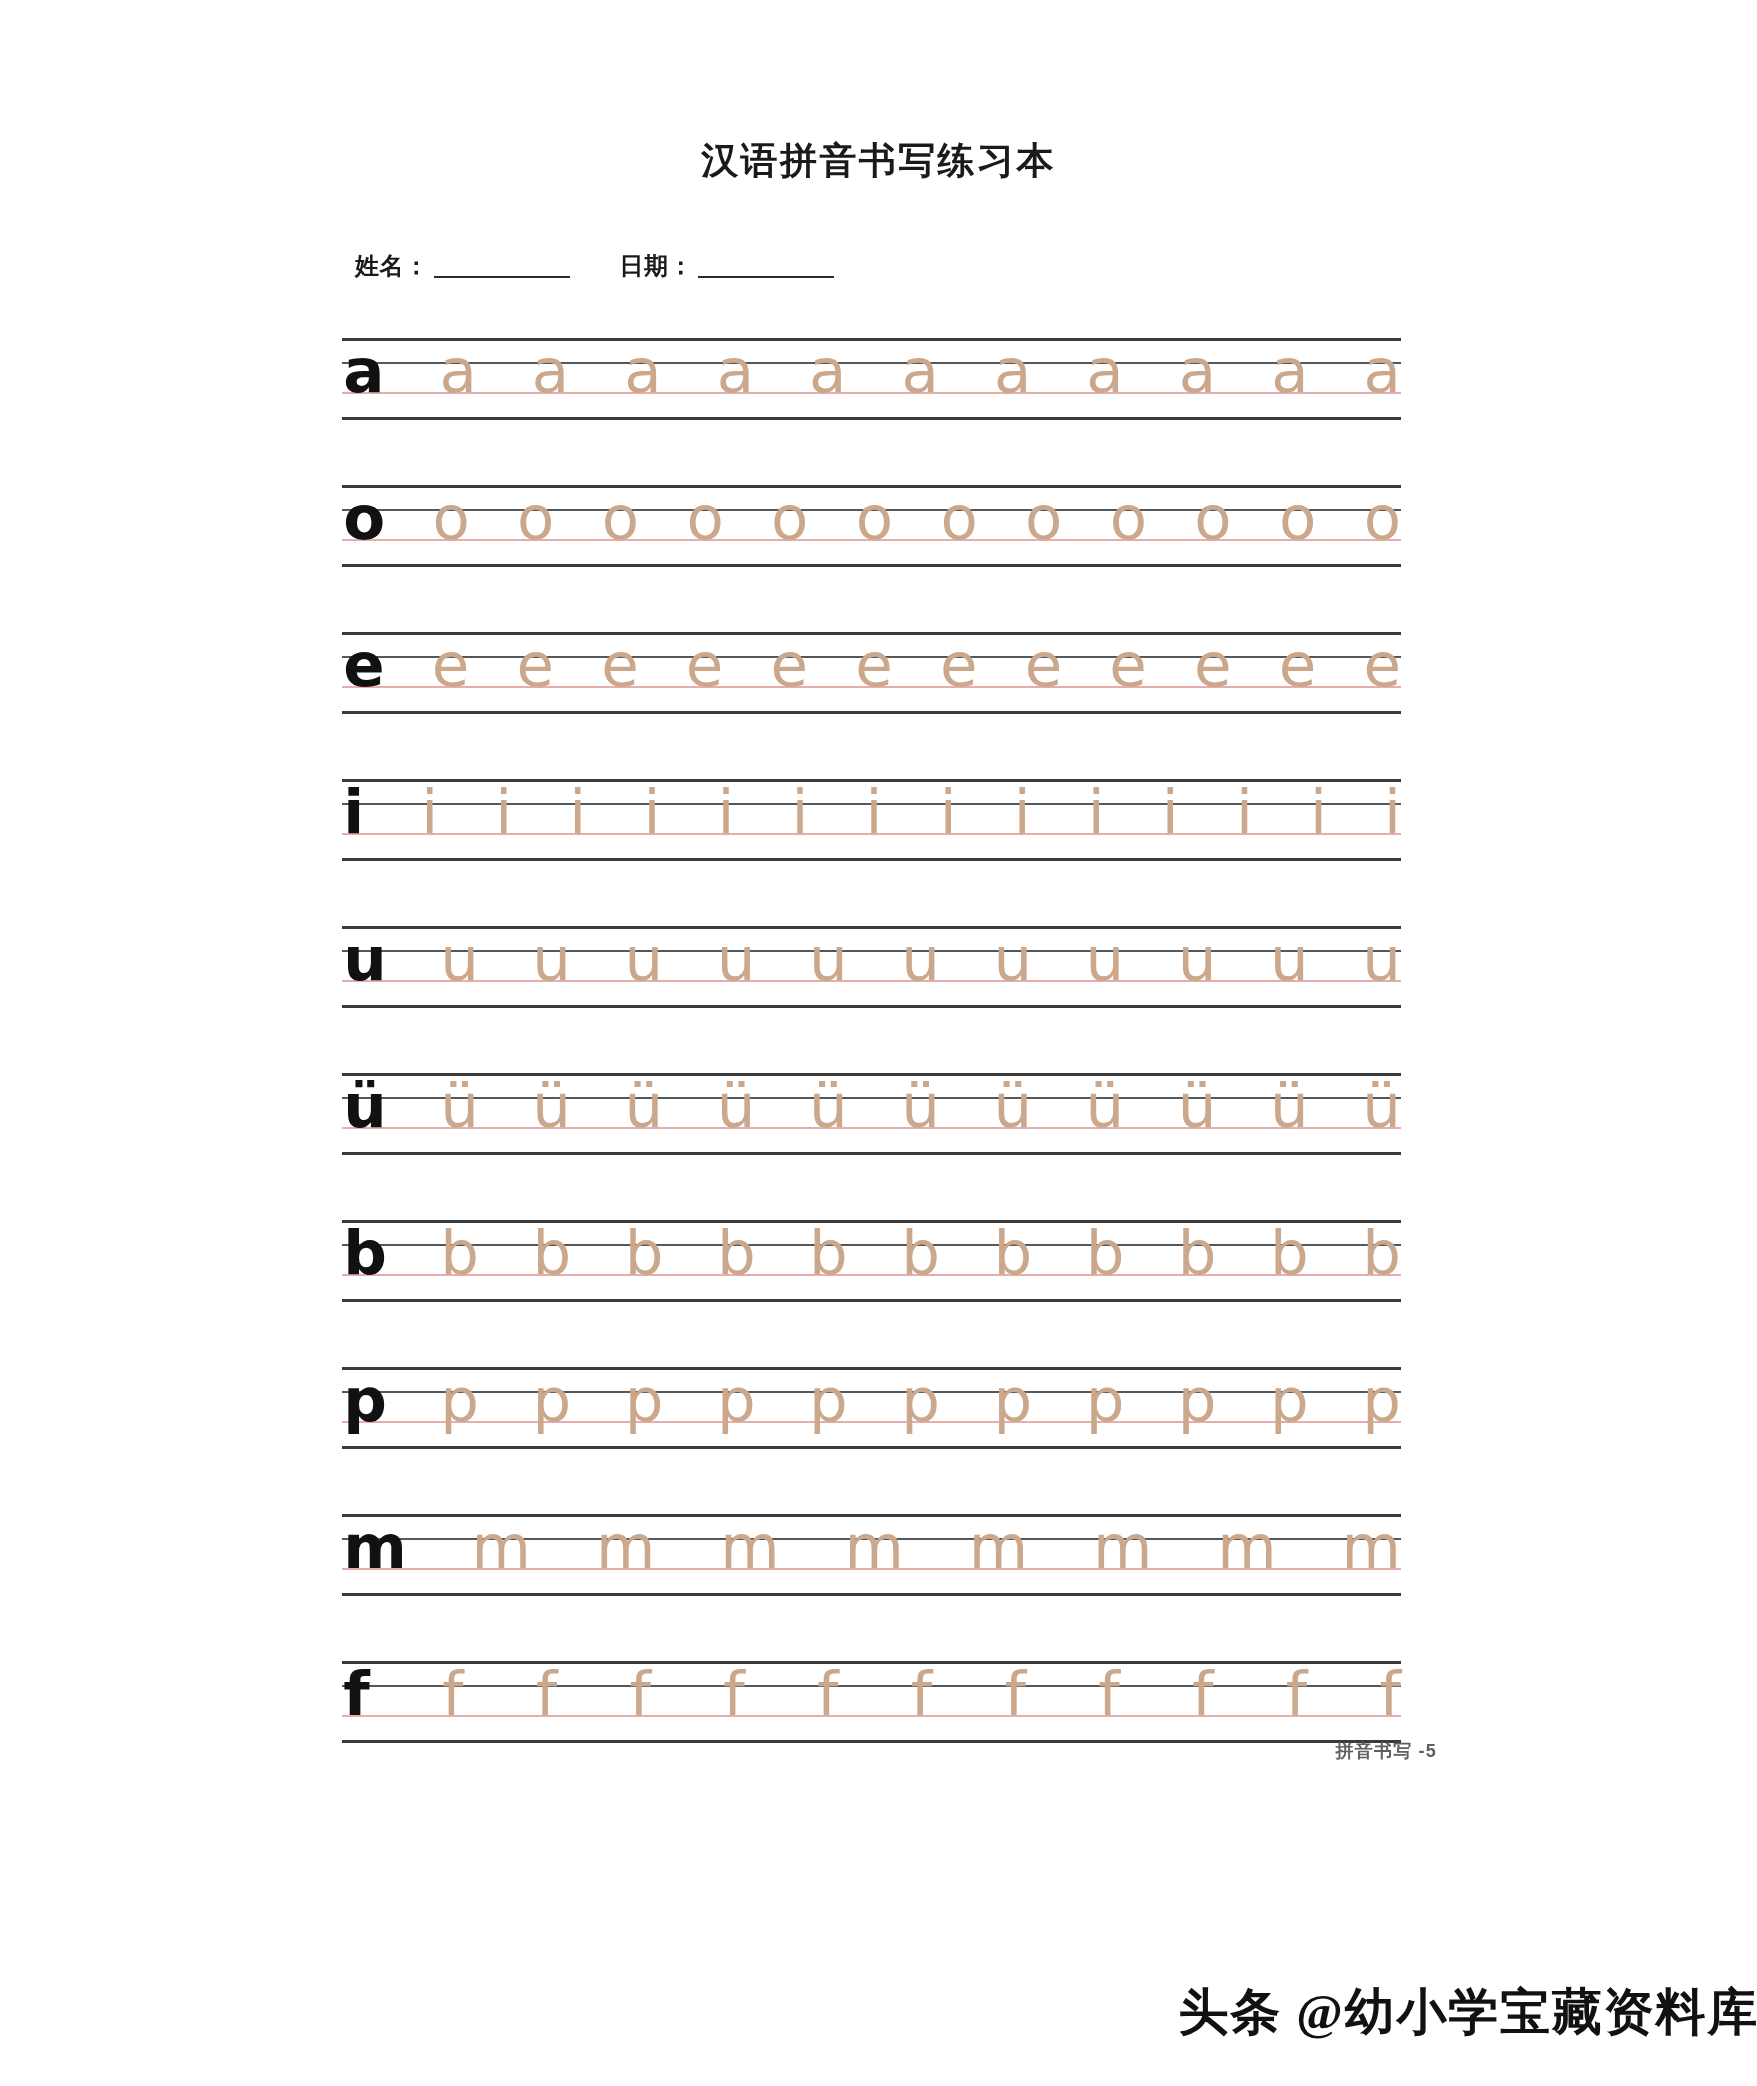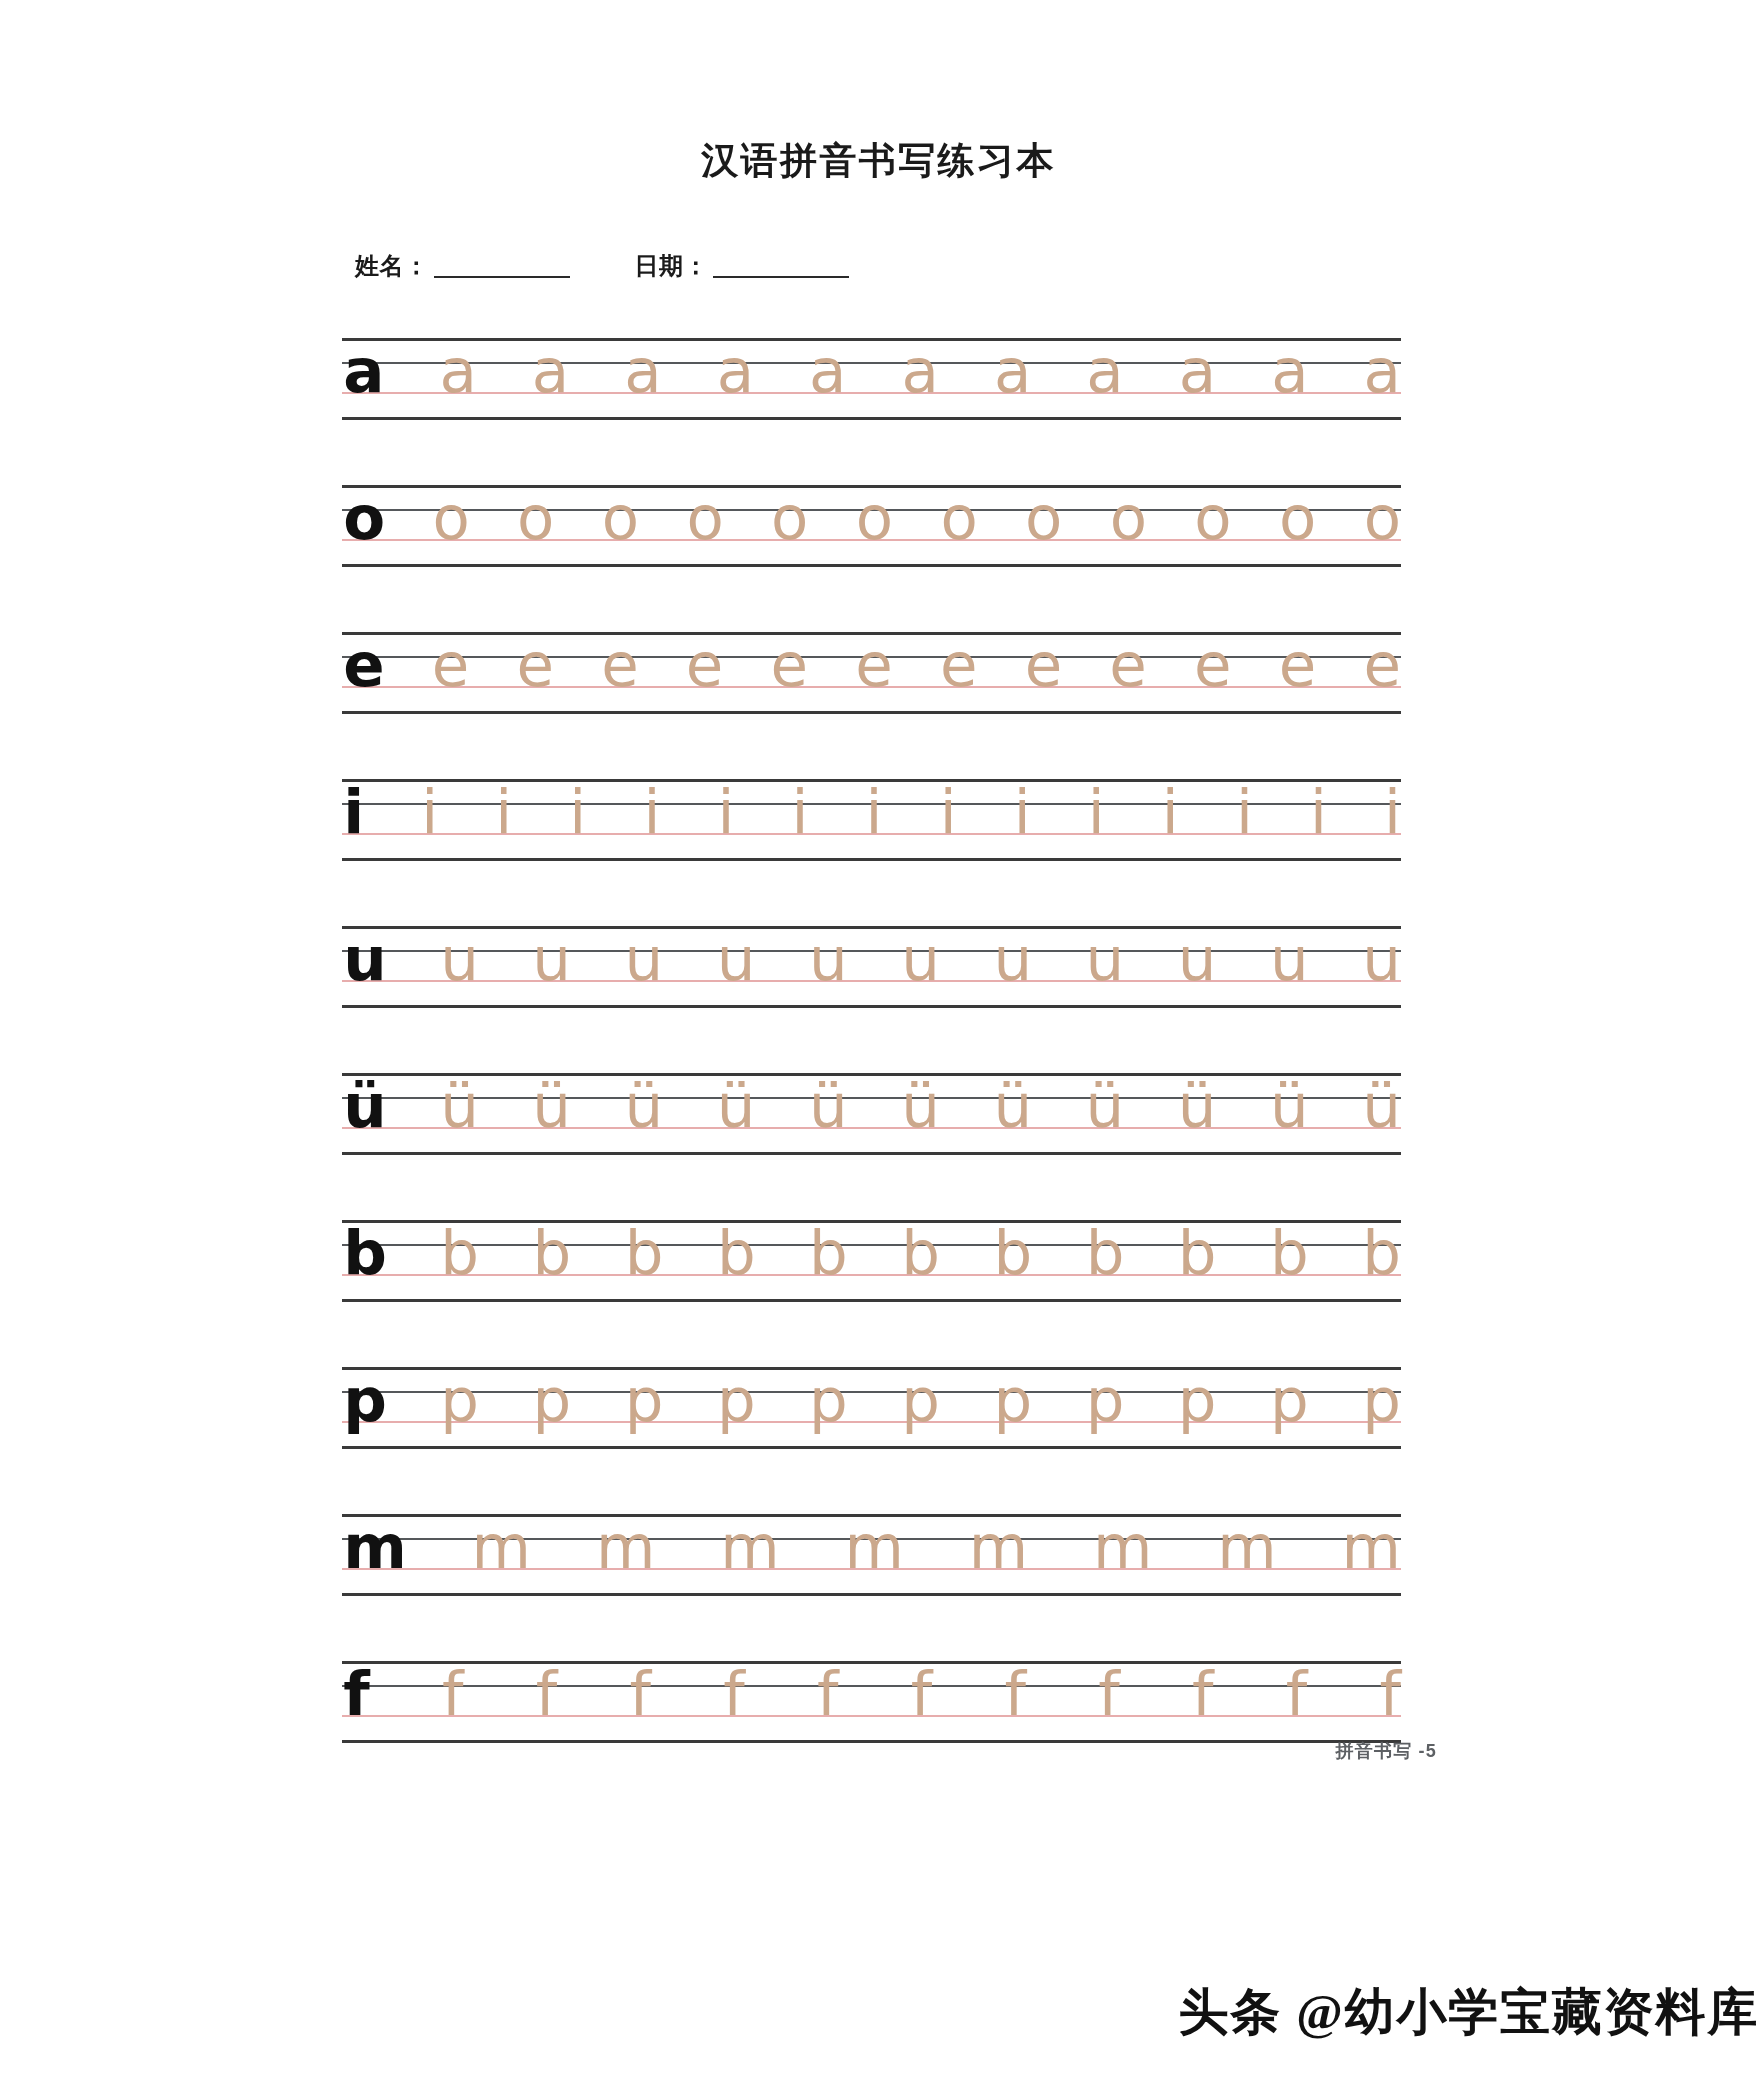--- a/index.html
+++ b/index.html
@@ -38,21 +38,21 @@
     color: #1a1a1a;
     font-family: "Liberation Sans", "DejaVu Sans", sans-serif;
   }
 
   .meta-row {
     position: absolute;
     left: 355px;
     top: 254px;
     display: flex;
     align-items: flex-end;
-    gap: 65px;
+    gap: 50px;
   }
   .meta-field {
     display: flex;
     align-items: flex-end;
     gap: 4.7px;
   }
   .meta-label {
     font-size: 24px;
     font-weight: 700;
     color: #1a1a1a;

